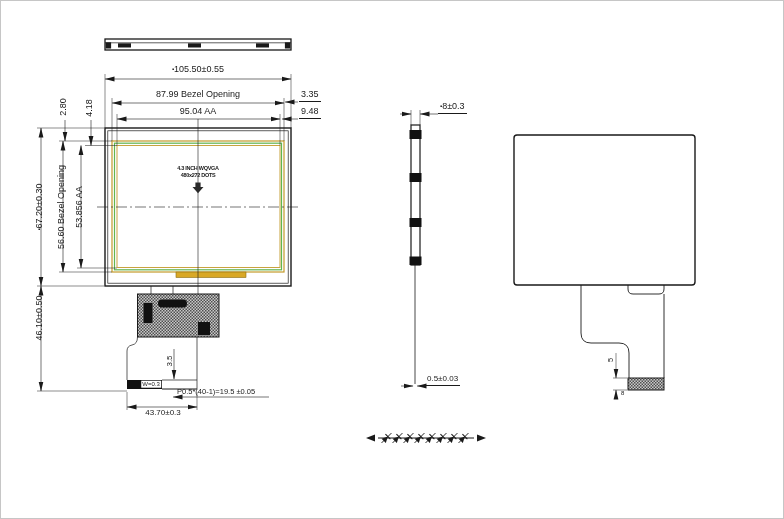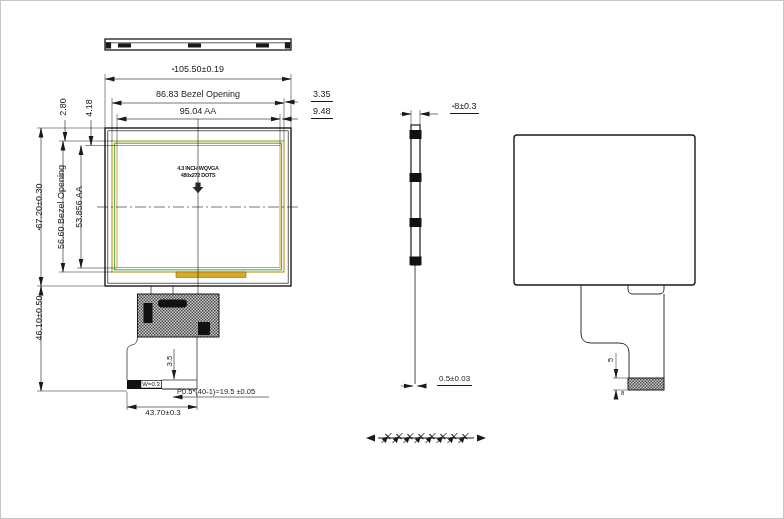--- a/index.html
+++ b/index.html
@@ -3,21 +3,21 @@
 <meta charset="utf-8">
 <style>
   html,body{margin:0;padding:0;background:#fff;}
   .canvas{position:relative;width:784px;height:519px;background:#fff;border:1px solid #c6c6c6;box-sizing:border-box;overflow:hidden;
           font-family:"Liberation Sans",sans-serif;color:var(--c-line,#1a1a1a);}
   svg.linework{position:absolute;left:0;top:0;z-index:1;}
   .labels{position:absolute;left:0;top:0;width:100%;height:100%;z-index:2;pointer-events:none;}
   .lbl{position:absolute;font-size:9px;line-height:1.1;white-space:nowrap;color:var(--c-line,#1a1a1a);}
   .c{transform:translate(-50%,-50%);}
   .v{transform:translate(-50%,-50%) rotate(-90deg);}
-  .ul{border-bottom:1px solid var(--c-line,#1a1a1a);padding:0 2px 1px;margin-left:12px;}
+  .ul{border-bottom:1px solid var(--c-line,#1a1a1a);padding:0 2px 1px;}
   .s8{font-size:8px;}
   .s7{font-size:7.5px;}
   .s6{font-size:6px;}
   .tiny{font-size:5.5px;font-weight:bold;letter-spacing:-0.3px;}
   .wbg{background:#fff;padding:0 1px;}
   .sq{font-size:6px;vertical-align:1px;}
   .serif{font-family:"Liberation Serif",serif;font-weight:bold;font-size:14.5px;letter-spacing:1px;}
 </style>
 </head>
 <body>
@@ -154,22 +154,22 @@
             <use href="#ledSym" transform="translate(440.5,437) rotate(-45)"></use>
             <use href="#ledSym" transform="translate(451.5,437) rotate(-45)"></use>
             <use href="#ledSym" transform="translate(462.5,437) rotate(-45)"></use>
           </g>
       </g>
     </g>
   </svg>
 
   <div class="labels">
 
-    <div class="lbl c" style="left:197px;top:69px"><span class="sq">▪</span><span>105.50±0.19</span></div>
-    <div class="lbl c" style="left:197px;top:94px">86.83 Bezel Opening</div>
+    <div class="lbl c" style="left:197px;top:69px"><span class="sq">▪</span><span>105.50±0.55</span></div>
+    <div class="lbl c" style="left:197px;top:94px">87.99 Bezel Opening</div>
     <div class="lbl c" style="left:197px;top:111px">95.04 AA</div>
     <div class="lbl ul" style="left:298px;top:89px">3.35</div>
     <div class="lbl ul" style="left:298px;top:106px">9.48</div>
     <div class="lbl v" style="left:63px;top:106px">2.80</div>
     <div class="lbl v" style="left:89px;top:107px">4.18</div>
     <div class="lbl v" style="left:39px;top:206px"><span class="sq">▪</span><span>67.20±0.30</span></div>
     <div class="lbl v" style="left:61px;top:206px">56.60 Bezel Opening</div>
     <div class="lbl v" style="left:79px;top:206px">53.856 AA</div>
     <div class="lbl v" style="left:39px;top:317px">46.10±0.50</div>
 

